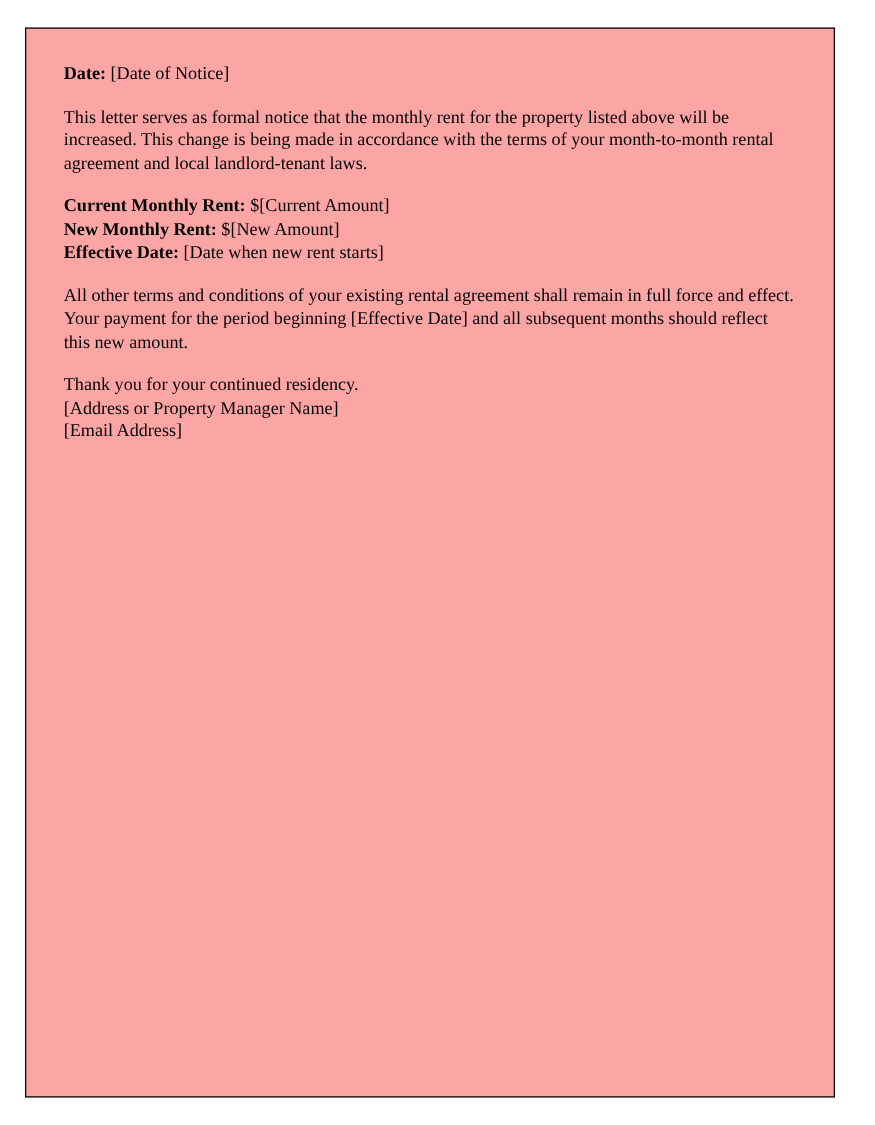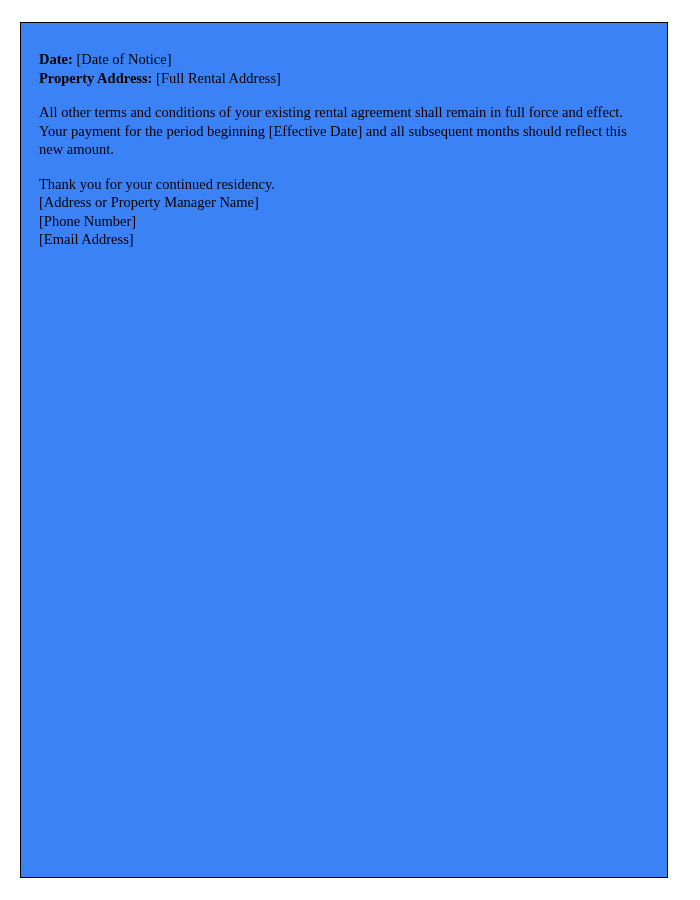--- a/index.html
+++ b/index.html
@@ -11,22 +11,22 @@
     font-family: "Liberation Serif", serif;
   }
   .page {
     position: absolute;
     left: 20px;
     top: 22px;
     width: 648px;
     height: 856px;
     border: 1px solid #000000;
     box-sizing: border-box;
-    padding: 27px 18px;
-    background: #3b82f6;
+    padding: 27px 30px;
+    background: #fca5a5;
     color: #000000;
     font-size: 14.5px;
     line-height: 18.5px;
     overflow: hidden;
   }
   .block {
     margin: 0 0 16px 0;
   }
   .line {
     margin: 0;
@@ -36,31 +36,35 @@
   }
 </style>
 </head>
 <body>
 
 <div class="page">
 
   <p class="block line"><span class="bold">Date:</span> <span>[Date of Notice]</span></p>
 
   <div class="block">
-    <p class="line"><span class="bold">Property Address:</span> <span>[Full Rental Address]</span></p>
   </div>
 
 
+  <p class="block">This letter serves as formal notice that the monthly rent for the property listed above will be increased. This change is being made in accordance with the terms of your month-to-month rental agreement and local landlord-tenant laws.</p>
 
+  <div class="block">
+    <p class="line"><span class="bold">Current Monthly Rent:</span> <span>$[Current Amount]</span></p>
+    <p class="line"><span class="bold">New Monthly Rent:</span> <span>$[New Amount]</span></p>
+    <p class="line"><span class="bold">Effective Date:</span> <span>[Date when new rent starts]</span></p>
+  </div>
 
   <p class="block">All other terms and conditions of your existing rental agreement shall remain in full force and effect. Your payment for the period beginning [Effective Date] and all subsequent months should reflect this new amount.</p>
 
 
   <p class="block line">Thank you for your continued residency.</p>
 
 
   <div class="block">
     <p class="line">[Address or Property Manager Name]</p>
-    <p class="line">[Phone Number]</p>
     <p class="line">[Email Address]</p>
   </div>
 
 </div>
 
 </body></html>

